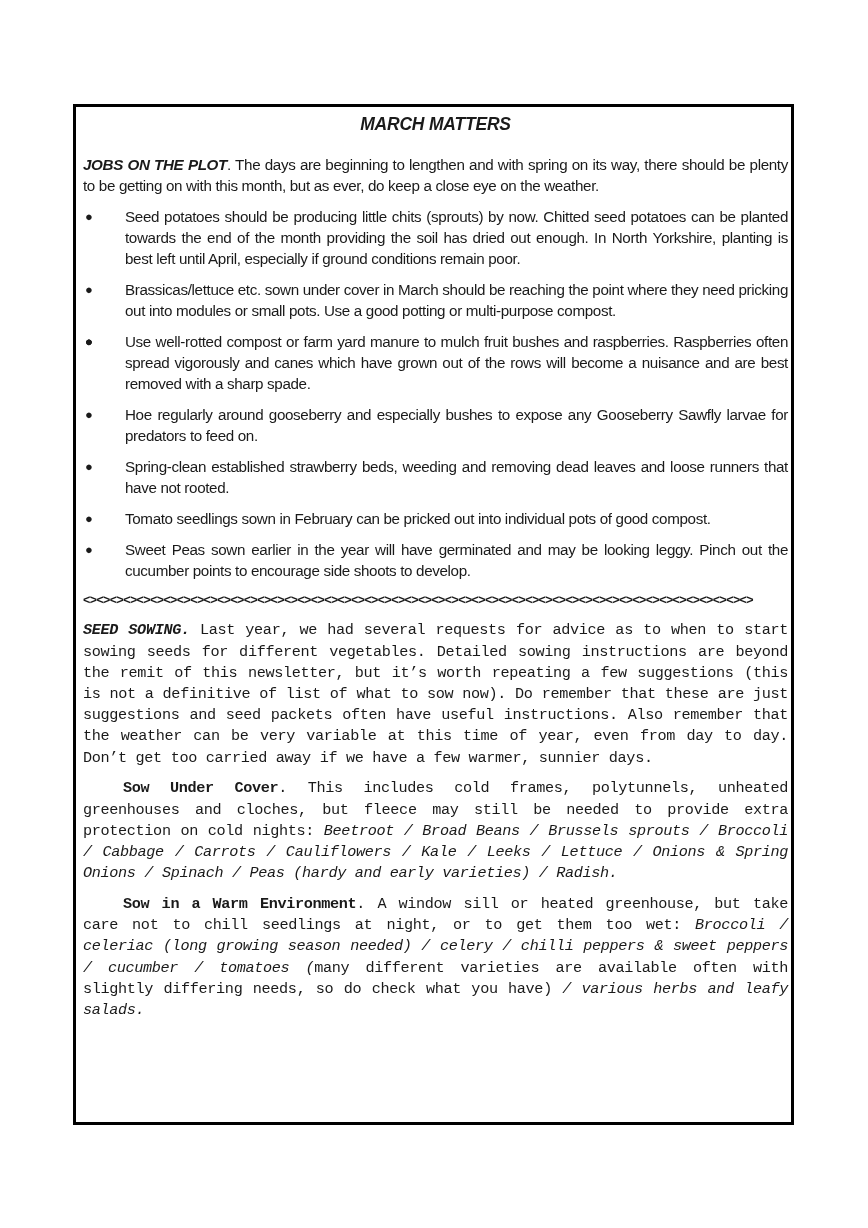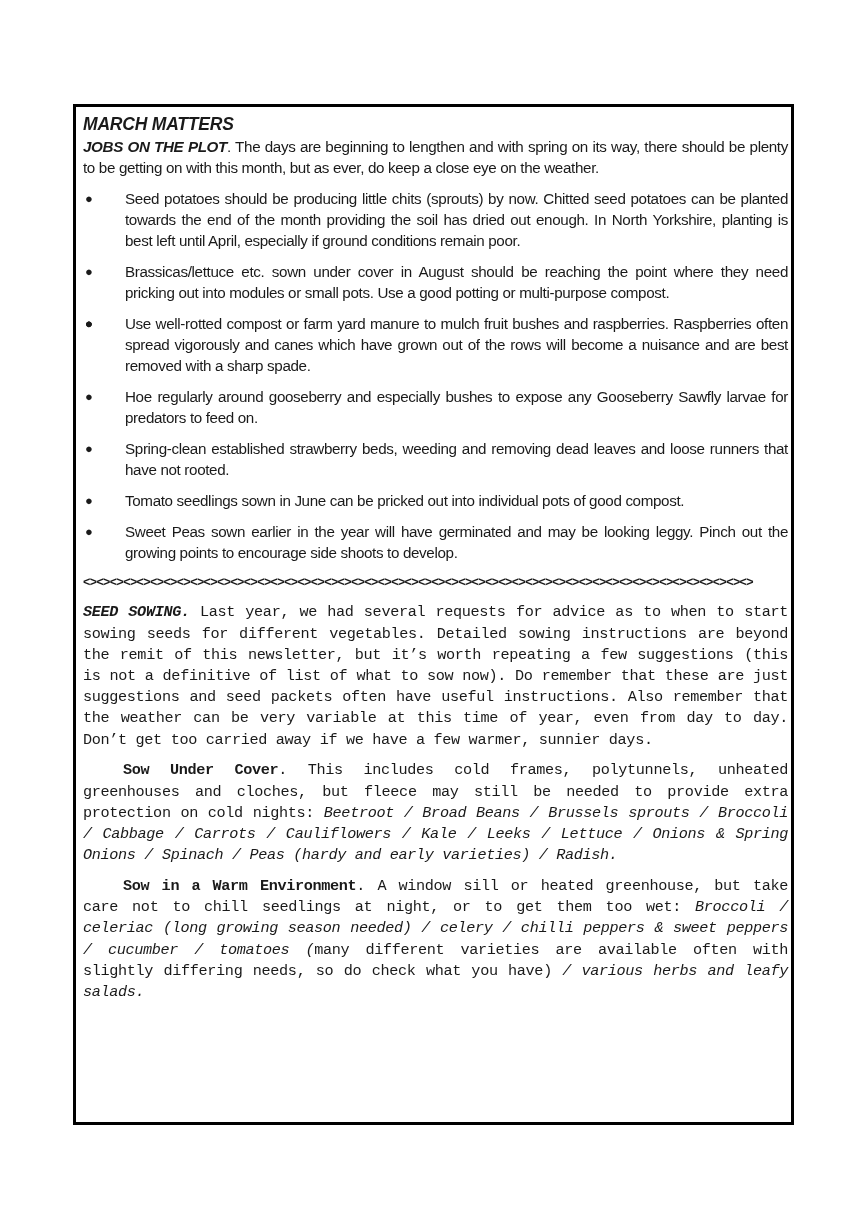--- a/index.html
+++ b/index.html
@@ -2,24 +2,24 @@
 <html><head>
 <meta charset="utf-8">
 <style>
   html, body { margin:0; padding:0; background:#ffffff; }
   body { width:868px; height:1228px; position:relative; overflow:hidden;
          font-family:"Liberation Sans", sans-serif; color:#1a1a1a; }
   .box { position:absolute; left:73px; top:104px; width:715px; height:1015px;
          border:3px solid #000; background:#fff; }
   .inner { position:absolute; left:7px; right:3px; top:0; font-size:15.2px; line-height:21.2px;
            letter-spacing:-0.35px; }
-  .title { font-weight:bold; font-style:italic; font-size:17.5px;
+  .title { text-align:center; font-weight:bold; font-style:italic; font-size:17.5px;
            margin-top:5px; height:24px; line-height:24px; letter-spacing:-0.2px; }
   p { margin:0; text-align:justify; }
-  .intro { margin-top:0; }
+  .intro { margin-top:18px; }
   .bi { font-weight:bold; font-style:italic; }
   .b { font-weight:bold;margin-left:40px; }
   .i { font-style:italic; }
   ul { list-style:none; margin:0; padding:0; }
   li { position:relative; padding-left:42px; text-align:justify; margin-top:9.5px; }
   li .bullet { position:absolute; left:2px; top:0; font-size:13px; }
   .divider { margin-top:9px; font-size:12.5px; letter-spacing:-0.6px; white-space:nowrap;
              overflow:hidden; height:21px; font-weight:bold; }
   .section { margin-top:9.5px;font-family:Liberation Mono, monospace; }
 </style>
@@ -27,28 +27,28 @@
 <body>
 
 <div class="box">
   <div class="inner">
     <div class="title">MARCH MATTERS</div>
 
     <p class="intro"><span class="bi">JOBS ON THE PLOT</span><span>.  The days are beginning to lengthen and with spring on its way, there should be plenty to be getting on with this month, but as ever, do keep a close eye on the weather.</span></p>
 
     <ul>
       <li><span class="bullet">●</span><span>Seed potatoes should be producing little chits (sprouts) by now.  Chitted seed potatoes can be planted towards the end of the month providing the soil has dried out enough.  In North Yorkshire, planting is best left until April, especially if ground conditions remain poor.</span></li>
-      <li><span class="bullet">●</span><span>Brassicas/lettuce etc. sown under cover in August should be reaching the point where they need pricking out into modules or small pots.  Use a good potting or multi-purpose compost.</span></li>
+      <li><span class="bullet">●</span><span>Brassicas/lettuce etc. sown under cover in March should be reaching the point where they need pricking out into modules or small pots.  Use a good potting or multi-purpose compost.</span></li>
       <li><span class="bullet">●</span></li>
       <li><span class="bullet">●</span></li>
       <li><span class="bullet">●</span><span>Use well-rotted compost or farm yard manure to mulch fruit bushes and raspberries. Raspberries often spread vigorously and canes which have grown out of the rows will become a nuisance and are best removed with a sharp spade.</span></li>
       <li><span class="bullet">●</span><span>Hoe regularly around gooseberry and especially bushes to expose any Gooseberry Sawfly larvae for predators to feed on.</span></li>
       <li><span class="bullet">●</span><span>Spring-clean established strawberry beds, weeding and removing dead leaves and loose runners that have not rooted.</span></li>
-      <li><span class="bullet">●</span><span>Tomato seedlings sown in June can be pricked out into individual pots of good compost.</span></li>
-      <li><span class="bullet">●</span><span>Sweet Peas sown earlier in the year will have germinated and may be looking leggy.  Pinch out the growing points to encourage side shoots to develop.</span></li>
+      <li><span class="bullet">●</span><span>Tomato seedlings sown in February can be pricked out into individual pots of good compost.</span></li>
+      <li><span class="bullet">●</span><span>Sweet Peas sown earlier in the year will have germinated and may be looking leggy.  Pinch out the cucumber points to encourage side shoots to develop.</span></li>
     </ul>
 
     <div class="divider">&lt;&gt;&lt;&gt;&lt;&gt;&lt;&gt;&lt;&gt;&lt;&gt;&lt;&gt;&lt;&gt;&lt;&gt;&lt;&gt;&lt;&gt;&lt;&gt;&lt;&gt;&lt;&gt;&lt;&gt;&lt;&gt;&lt;&gt;&lt;&gt;&lt;&gt;&lt;&gt;&lt;&gt;&lt;&gt;&lt;&gt;&lt;&gt;&lt;&gt;&lt;&gt;&lt;&gt;&lt;&gt;&lt;&gt;&lt;&gt;&lt;&gt;&lt;&gt;&lt;&gt;&lt;&gt;&lt;&gt;&lt;&gt;&lt;&gt;&lt;&gt;&lt;&gt;&lt;&gt;&lt;&gt;&lt;&gt;&lt;&gt;&lt;&gt;&lt;&gt;&lt;&gt;&lt;&gt;&lt;&gt;&lt;&gt;&lt;&gt;</div>
 
     <p class="section"><span class="bi">SEED SOWING.</span><span>  Last year, we had several requests for advice as to when to start sowing seeds for different vegetables.  Detailed sowing instructions are beyond the remit of this newsletter, but it’s worth repeating a few suggestions (this is not a definitive of list of what to sow now).  Do remember that these are just suggestions and seed packets often have useful instructions.  Also remember that the weather can be very variable at this time of year, even from day to day.  Don’t get too carried away if we have a few warmer, sunnier days.</span></p>
 
     <p class="section"><span class="b">Sow Under Cover</span><span>.  This includes cold frames, polytunnels, unheated greenhouses and cloches, but fleece may still be needed to provide extra protection on cold nights:  </span><span class="i">Beetroot / Broad Beans / Brussels sprouts / Broccoli / Cabbage / Carrots / Cauliflowers / Kale / Leeks / Lettuce / Onions &amp; Spring Onions / Spinach / Peas (hardy and early varieties) / Radish.</span></p>
 
 
     <p class="section"><span class="b">Sow in a Warm Environment</span><span>.  A window sill or heated greenhouse, but take care not to chill seedlings at night, or to get them too wet: </span><span class="i">Broccoli / celeriac (long growing season needed) / celery / chilli peppers &amp; sweet peppers / cucumber / tomatoes (</span><span>many different varieties are available often with slightly differing needs, so do check what you have)</span><span class="i"> / various herbs and leafy salads.</span></p>

